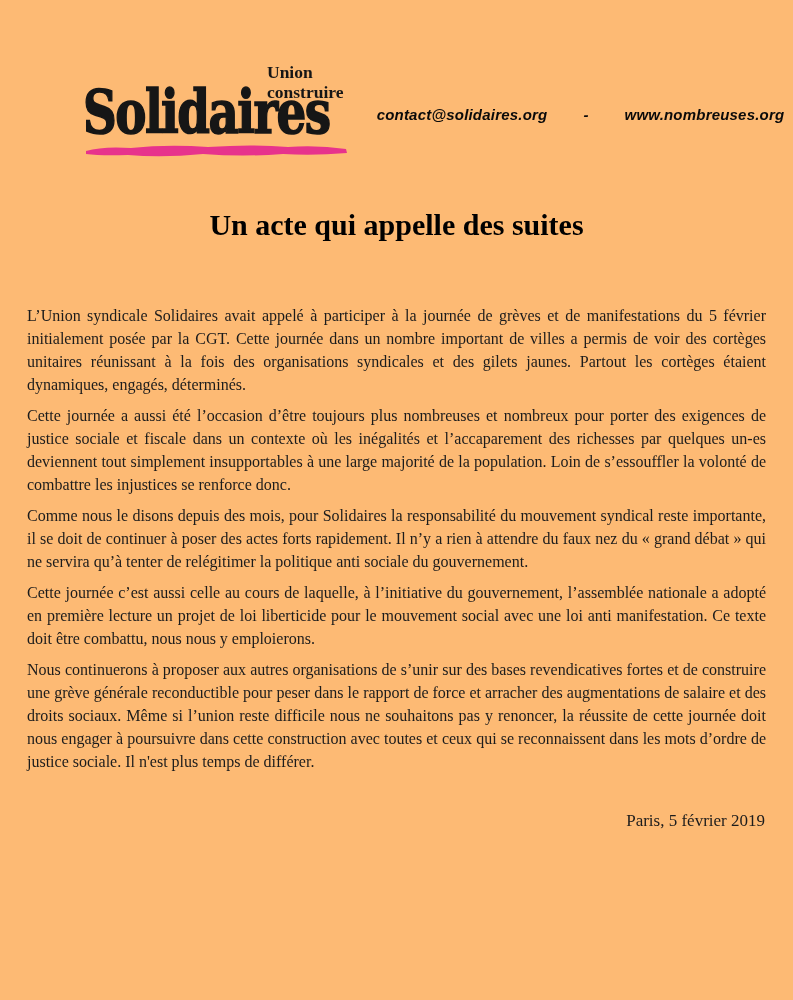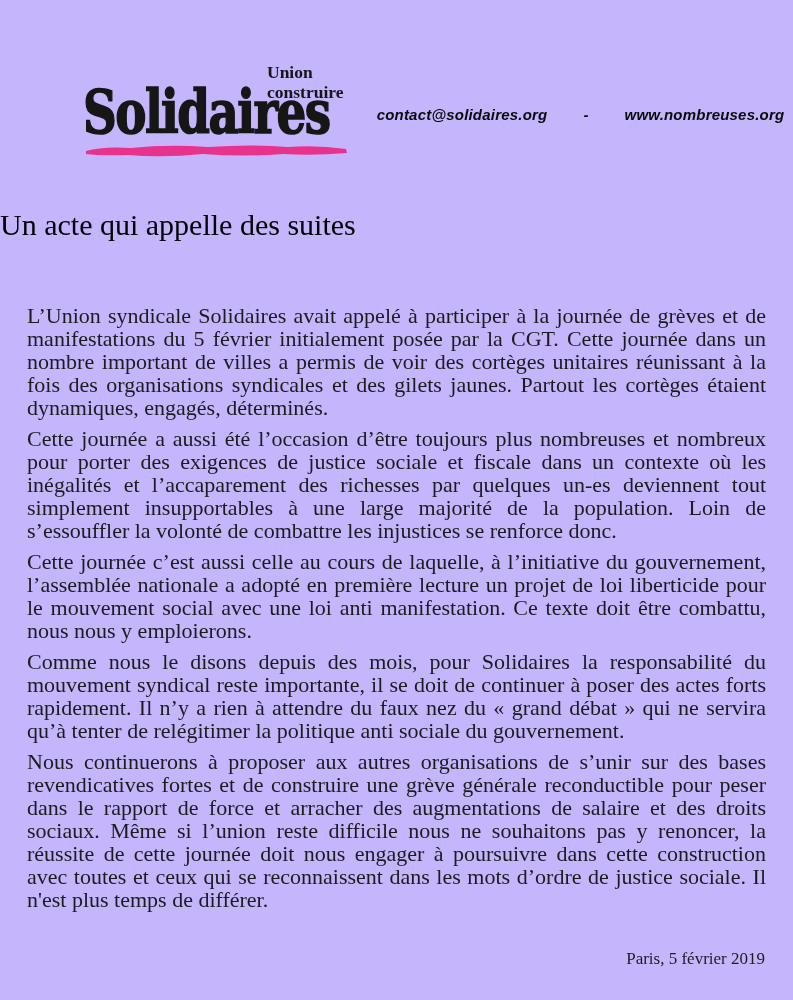--- a/index.html
+++ b/index.html
@@ -2,21 +2,21 @@
 <html lang="fr"><head>
 <meta charset="utf-8">
 <title>Un acte qui appelle des suites</title>
 <style>
   html, body { margin: 0; padding: 0; background: #ffffff; }
   .page {
     position: relative;
     width: 793px;
     height: 1000px;
     margin: 0 auto;
-    background: #c4b5fd;
+    background: #fdba74;
     font-family: "Liberation Serif", serif;
     color: #1c1c1c;
     overflow: hidden;
   }
 
   
   .header { position: relative; height: 178px; }
 
   .logo { position: absolute; left: 83px; top: 56px; width: 272px; height: 106px; }
 
@@ -57,32 +57,33 @@
     line-height: 22px;
     color: #0a0a0a;
     letter-spacing: 0.2px;
   }
   .contact-line2 { display: flex; justify-content: center; gap: 36px; }
 
   
   .doc-title {
     margin: 0;
     padding-top: 28px;
+    text-align: center;
     font-family: "Liberation Serif", serif;
-    font-weight: normal;
+    font-weight: bold;
     font-size: 30px;
     line-height: 38px;
     color: #000000;
   }
 
   
   .doc-body { padding: 0 27px; margin-top: 60px; }
   .doc-body p {
     margin: 0 0 8px 0;
-    font-size: 22px;
+    font-size: 16px;
     line-height: 23px;
     text-align: justify;
     color: #1c1c1c;
   }
 
   .dateline {
     padding: 0 28px;
     margin-top: 38px;
     text-align: right;
     font-size: 17px;
@@ -116,20 +117,20 @@
       </div>
     </div>
 
   </header>
 
   <h1 class="doc-title">Un acte qui appelle des suites</h1>
 
   <main class="doc-body">
     <p>L’Union syndicale Solidaires avait appelé à participer à la journée de grèves et de manifestations du 5 février initialement posée par la CGT. Cette journée dans un nombre important de villes a permis de voir des cortèges unitaires réunissant à la fois des organisations syndicales et des gilets jaunes. Partout les cortèges étaient dynamiques, engagés, déterminés.</p>
     <p>Cette journée a aussi été l’occasion d’être toujours plus nombreuses et nombreux pour porter des exigences de justice sociale et fiscale dans un contexte où les inégalités et l’accaparement des richesses par quelques un-es deviennent tout simplement insupportables à une large majorité de la population. Loin de s’essouffler la volonté de combattre les injustices se renforce donc.</p>
+    <p>Comme nous le disons depuis des mois, pour Solidaires la responsabilité du mouvement syndical reste importante,  il se doit de continuer à poser des actes forts rapidement. Il n’y a rien à attendre du faux nez du « grand débat » qui ne servira qu’à tenter de relégitimer la politique anti sociale du gouvernement.</p>
     <p>Cette journée c’est aussi celle au cours de laquelle, à l’initiative du gouvernement, l’assemblée nationale a adopté en première lecture un projet de loi liberticide pour le mouvement social avec une loi anti manifestation. Ce texte doit être combattu, nous nous y emploierons.</p>
-    <p>Comme nous le disons depuis des mois, pour Solidaires la responsabilité du mouvement syndical reste importante,  il se doit de continuer à poser des actes forts rapidement. Il n’y a rien à attendre du faux nez du « grand débat » qui ne servira qu’à tenter de relégitimer la politique anti sociale du gouvernement.</p>
     <p>Nous continuerons à proposer aux autres organisations de s’unir sur des bases revendicatives fortes et de construire une grève générale reconductible pour peser dans le rapport de force et arracher des augmentations de salaire et des droits sociaux. Même si l’union reste difficile nous ne souhaitons pas y renoncer, la réussite de cette journée doit nous engager à poursuivre dans cette construction avec toutes et ceux qui se reconnaissent dans les mots d’ordre de justice sociale.  Il n'est plus temps de différer.</p>
   </main>
 
   <div class="dateline">Paris, 5 février 2019</div>
 
 </div>
 
 </body></html>

